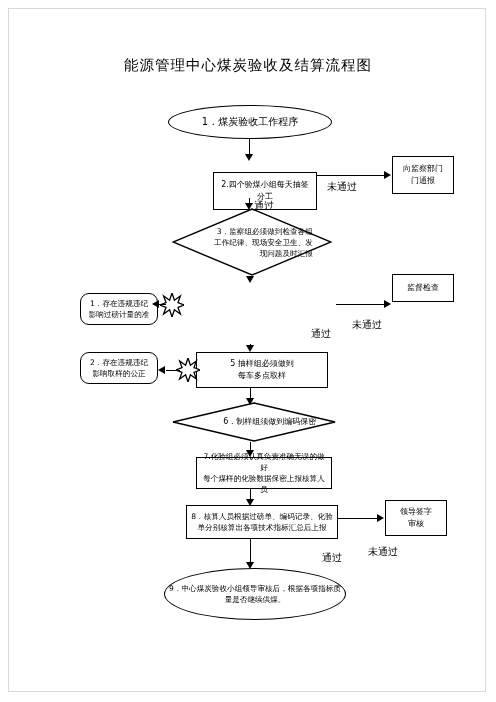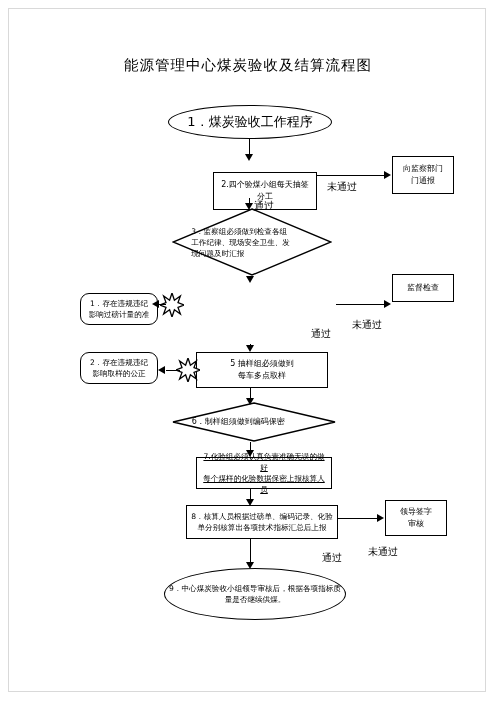--- a/index.html
+++ b/index.html
@@ -69,21 +69,21 @@
     position:absolute;
     left:0; top:0;
     width:100%; height:100%;
   }
   .diamond-text{
     position:absolute;
     left:12%;
     top:50%;
     transform:translateY(-50%);
     width:76%;
-    text-align:left;
+    text-align:right;
     line-height:1.45;
     color:#000;
   }
 
   
   .vline{
     position:absolute;
     width:0;
     border-left:1.3px solid #000;
   }
@@ -118,21 +118,21 @@
     position:absolute;
     font-size:10px;
     color:#000;
     white-space:nowrap;
   }
 
   .burst{
     position:absolute;
   }
 
-  .fs9{font-size:13px;}
+  .fs9{font-size:10px;}
   .fs8{font-size:8px;}
   .fs75{font-size:7.6px;}
 </style>
 </head>
 <body>
 
 <div id="page">
 
   <div class="page-border"></div>
 
@@ -237,21 +237,21 @@
     </svg>
     <div class="diamond-text fs8">6．制样组须做到编码保密</div>
   </div>
 
   <div class="vline" style="left:250px; top:388px; height:12px;"></div>
   <div class="arrow-down" style="left:246px; top:398px;"></div>
 
   <div class="vline" style="left:250px; top:442px; height:12px;"></div>
   <div class="arrow-down" style="left:246px; top:450px;"></div>
 
-  <div class="node rect fs75" style="left:196px; top:457px; width:136px; height:32px;text-decoration:underline;">
+  <div class="node rect fs75" style="left:196px; top:457px; width:136px; height:32px;">
     <span class="txt">
       <span>7.化验组必须认真负责准确无误的做好</span><br>
       <span>每个煤样的化验数据保密上报核算人员</span>
     </span>
   </div>
 
   <div class="vline" style="left:250px; top:489px; height:14px;"></div>
   <div class="arrow-down" style="left:246px; top:499px;"></div>
 
   <div class="node rect fs75" style="left:186px; top:505px; width:152px; height:34px;text-align:center;">

